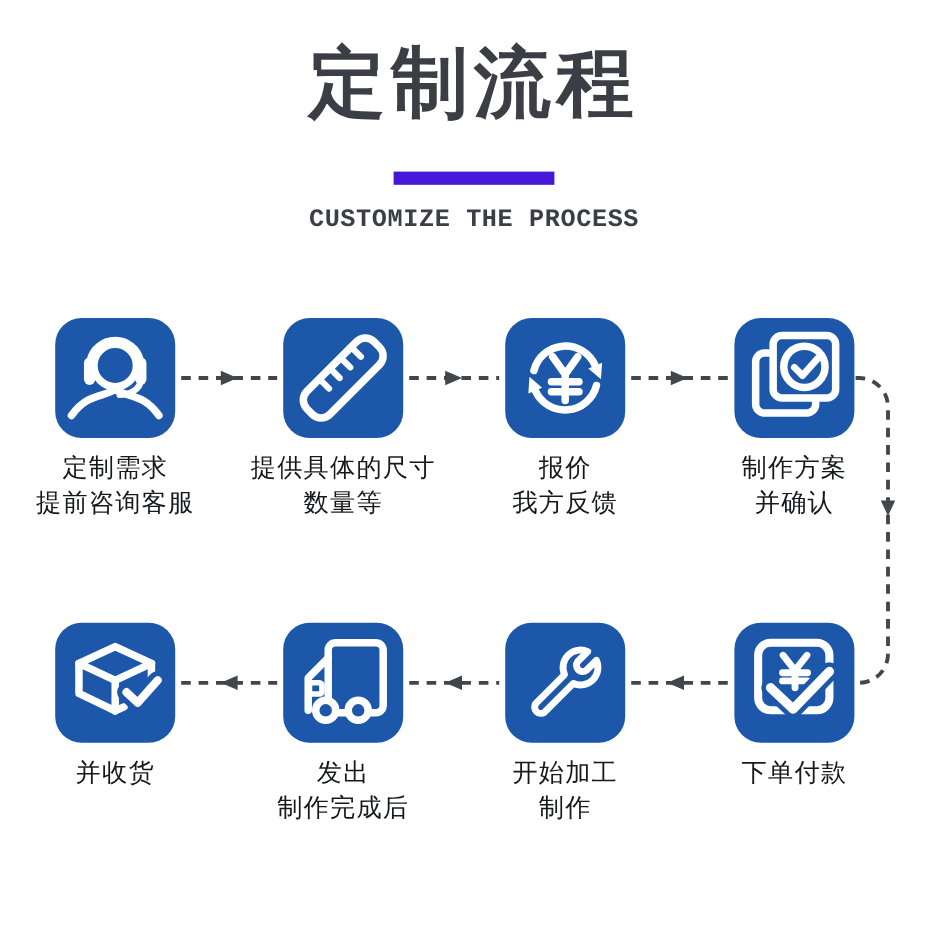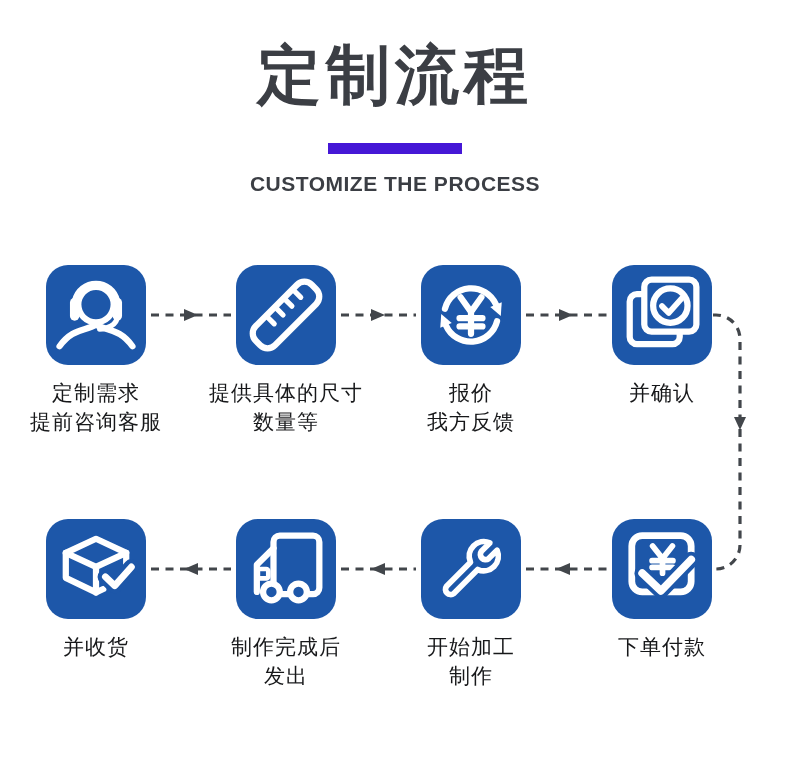--- a/index.html
+++ b/index.html
@@ -1,18 +1,18 @@
 <!DOCTYPE html>
 <html style="--accent: #4517d6; --tile: #1d57a9; --ink: #3b3e44; --label: #17181a; --arrow: #42464b; --bg: #ffffff;"><head>
 <meta charset="utf-8">
 <style>
   html,body{margin:0;padding:0;background:#fff;}
   .canvas{
     position:relative;width:790px;height:771px;background:var(--bg,#fff);
-    font-family:Liberation Sans, sans-serif;overflow:hidden;
+    font-family:Liberation Mono, monospace;overflow:hidden;
   }
   .title{
     position:absolute;top:38px;left:0;width:100%;text-align:center;
     font-size:64px;line-height:74px;font-weight:800;letter-spacing:5px;
     color:var(--ink,#3b3e44);
   }
   .accent-bar{
     position:absolute;top:143px;left:50%;transform:translateX(-50%);
     width:134px;height:11px;background:var(--accent,#4517d6);
   }
@@ -131,20 +131,21 @@
   <div class="step p4">
     <div class="tile">
       <svg width="100" height="100" viewBox="0 0 96 96" fill="none" stroke="#fff" stroke-width="6" stroke-linecap="round" stroke-linejoin="round">
         <rect x="17" y="28" width="48" height="48" rx="7"></rect>
         <rect x="31" y="14" width="50" height="50" rx="7" class="tilefill"></rect>
         <circle cx="56" cy="39" r="16.5"></circle>
         <path d="M48 39.5 L 54.5 46 L 66.5 32.5" stroke-width="5.5"></path>
       </svg>
     </div>
     <div class="cap">
+      <div>制作方案</div>
       <div>并确认</div>
     </div>
   </div>
 
   <div class="step p5">
     <div class="tile">
       <svg width="100" height="100" viewBox="0 0 96 96" fill="none" stroke="#fff" stroke-width="6.5" stroke-linecap="round" stroke-linejoin="round">
         <rect x="19" y="16" width="57" height="54" rx="10"></rect>
         <path d="M39 26 L 48.5 38 M 58 26 L 48.5 38 M 48.5 38 V 52 M 38.5 40 H 58.5 M 38.5 46.5 H 58.5" stroke-width="5.5"></path>
         <path d="M29 52 L 47 69 L 76 39" class="casing" stroke-width="15"></path>
@@ -173,22 +174,22 @@
     <div class="tile">
       <svg width="100" height="100" viewBox="0 0 96 96" fill="none" stroke="#fff" stroke-width="6" stroke-linecap="round" stroke-linejoin="round">
         <rect x="36" y="16" width="44" height="56" rx="6"></rect>
         <path d="M36 28 L 20 44 V 70"></path>
         <rect x="21" y="48" width="10" height="9" rx="2" stroke-width="4.5"></rect>
         <circle cx="34" cy="70" r="8" class="tilefill" stroke-width="6"></circle>
         <circle cx="60" cy="70" r="8" class="tilefill" stroke-width="6"></circle>
       </svg>
     </div>
     <div class="cap">
+      <div>发出</div>
       <div>制作完成后</div>
-      <div>发出</div>
     </div>
   </div>
 
   <div class="step p8">
     <div class="tile">
       <svg width="100" height="100" viewBox="0 0 96 96" fill="none" stroke="#fff" stroke-width="6" stroke-linecap="round" stroke-linejoin="round">
         <path d="M48 19 L 77 32.5 L 48 46 L 19 32.5 Z"></path>
         <path d="M19 32.5 V 56.5 L 48 70.5 V 46"></path>
         <path d="M77 32.5 V 47"></path>
         <path d="M48 70.5 L 55 67.2"></path>

